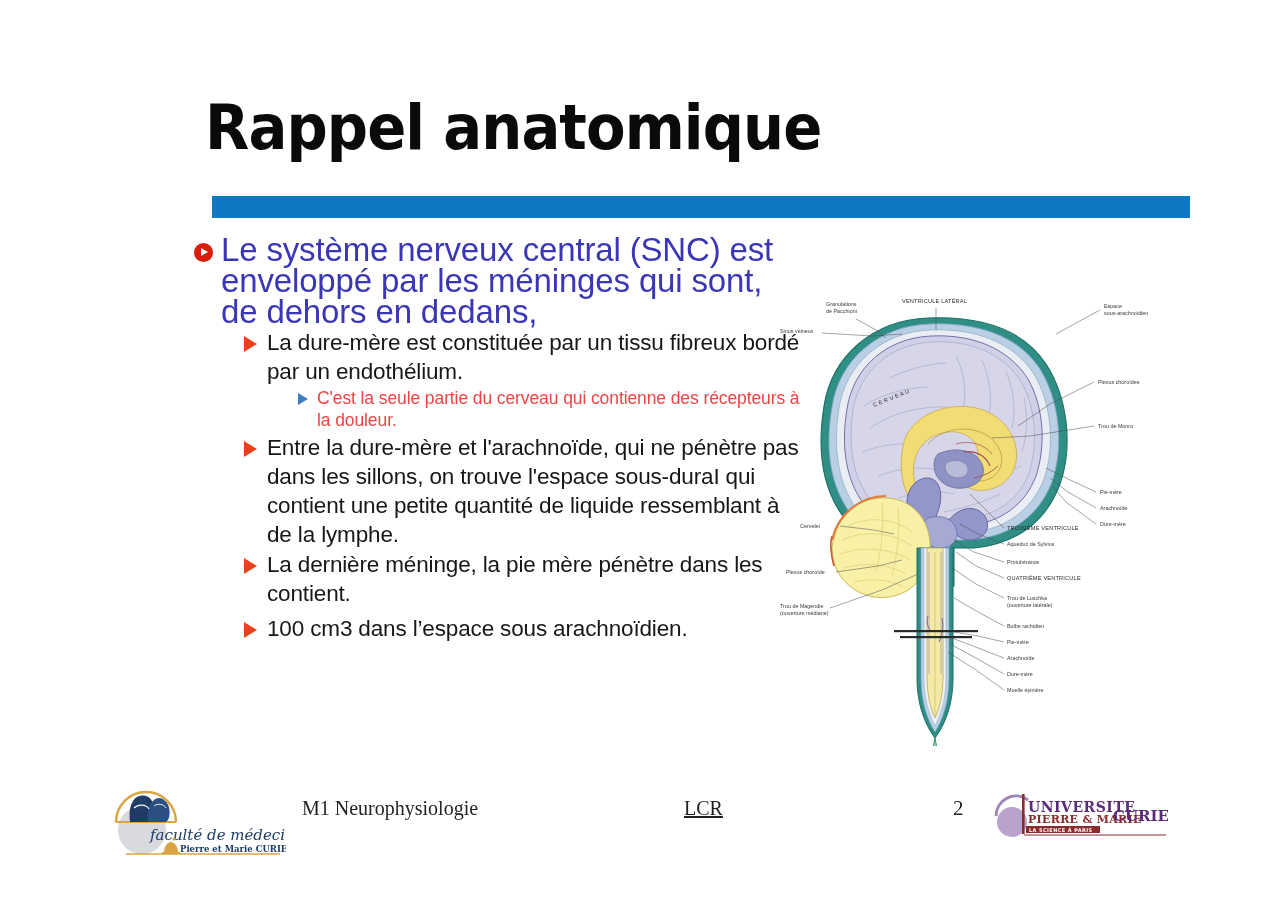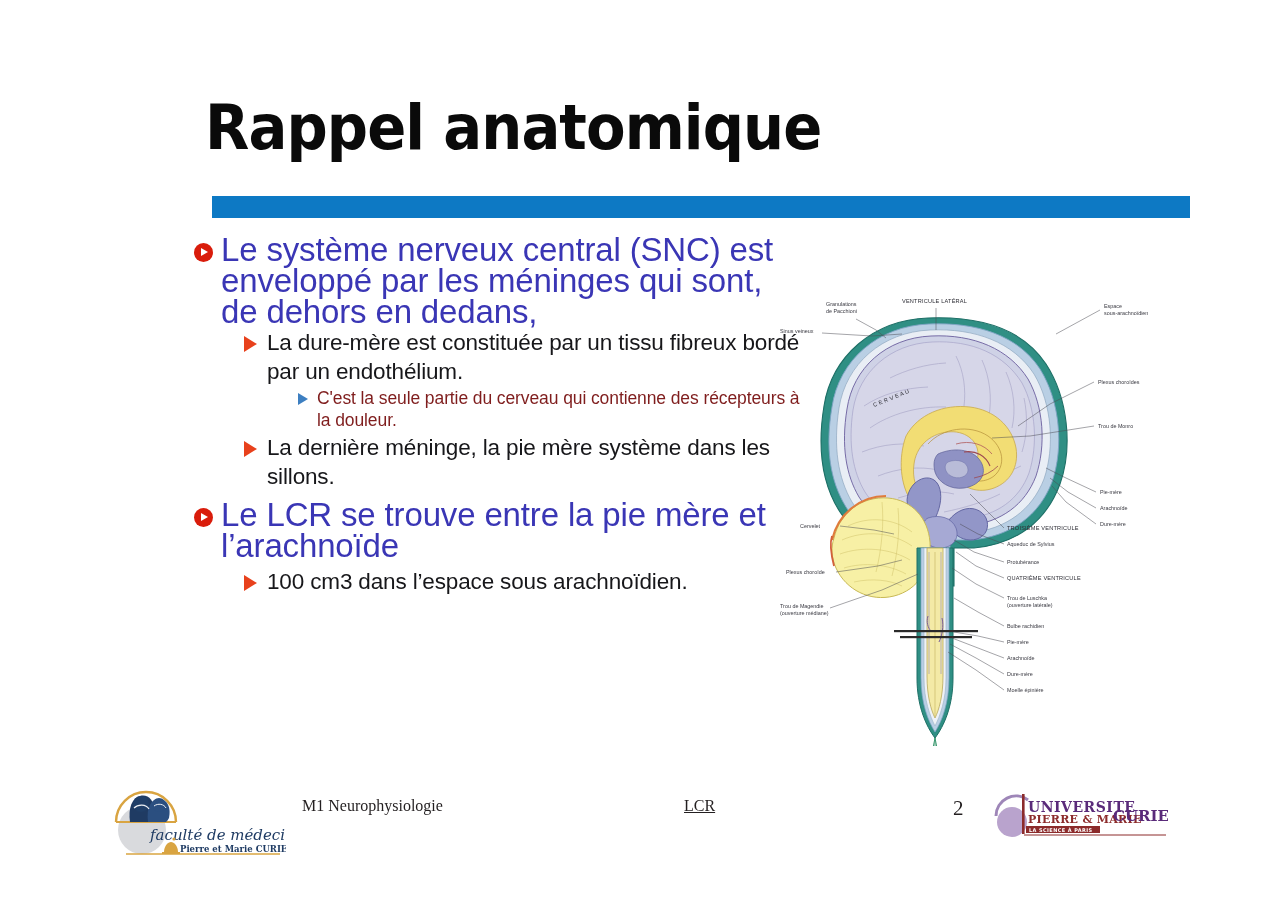--- a/index.html
+++ b/index.html
@@ -81,21 +81,21 @@
     line-height: 29px;
     color: #17171a;
     letter-spacing: -0.15px;
   }
   
   .lvl3 { margin-left: 104px; margin-bottom: 2px; }
   .lvl3 .b-mark { width: 28px; padding-top: 6px; }
   .lvl3 .b-text {
     font-size: 17.5px;
     line-height: 22px;
-    color: #7f1d1d;
+    color: #ef4444;
     letter-spacing: -0.1px;
   }
 
   .dot-play {
     width: 19px; height: 19px;
     border-radius: 50%;
     background: #d91c0b;
     position: relative;
     display: inline-block;
   }
@@ -129,21 +129,21 @@
     top: 286px;
     width: 420px;
     height: 460px;
   }
   #figure svg { display: block; }
 
   
   .footer-text {
     position: absolute;
     font-family: "Liberation Serif", serif;
-    font-size: 16px;
+    font-size: 20px;
     color: #231f20;
     white-space: nowrap;
   }
   #footer-course { left: 302px; top: 797px; }
   #footer-topic  { left: 684px; top: 797px; text-decoration: underline; }
   #footer-page   { left: 953px; top: 796px; font-size: 21px; }
 
   
   #logo-left {
     position: absolute;
@@ -188,34 +188,34 @@
       <span class="b-text">La dure-mère est constituée par un tissu fibreux bordé par un endothélium.</span>
     </div>
 
     <div class="bullet lvl3">
       <span class="b-mark">
           <span class="tri-blue"></span>
         </span>
       <span class="b-text">C'est la seule partie du cerveau qui contienne des récepteurs à la douleur.</span>
     </div>
 
-
     <div class="bullet lvl2">
       <span class="b-mark">
           <span class="tri-red"></span>
         </span>
-      <span class="b-text">La dernière méninge, la pie mère système dans les sillons.</span>
-    </div>
-
-    <div class="bullet lvl1" style="margin-top:8px;">
-      <span class="b-mark">
-          <span class="dot-play"></span>
-        </span>
-      <span class="b-text">Le LCR se trouve entre la pie mère et l’arachnoïde</span>
-    </div>
+      <span class="b-text">Entre la dure-mère et l'arachnoïde, qui ne pénètre pas dans les sillons, on trouve l'espace sous-duraI qui contient une petite quantité de liquide ressemblant à de la lymphe.</span>
+    </div>
+
+    <div class="bullet lvl2">
+      <span class="b-mark">
+          <span class="tri-red"></span>
+        </span>
+      <span class="b-text">La dernière méninge, la pie mère pénètre dans les contient.</span>
+    </div>
+
 
     <div class="bullet lvl2" style="margin-top:6px;">
       <span class="b-mark">
           <span class="tri-red"></span>
         </span>
       <span class="b-text">100 cm3 dans l’espace sous arachnoïdien.</span>
     </div>
 
   </div>
 

